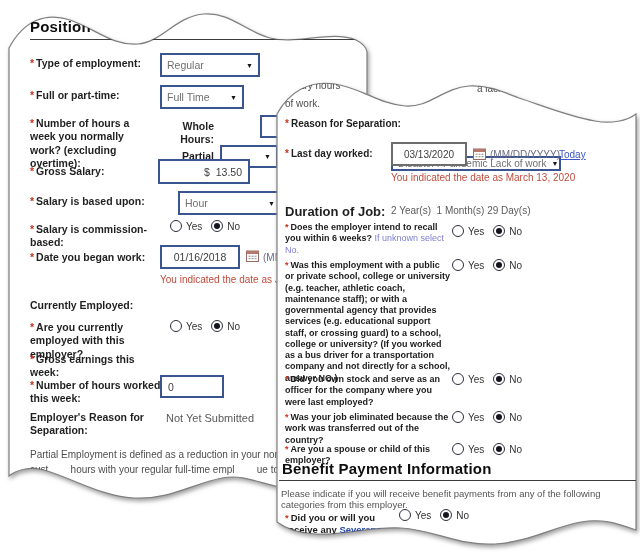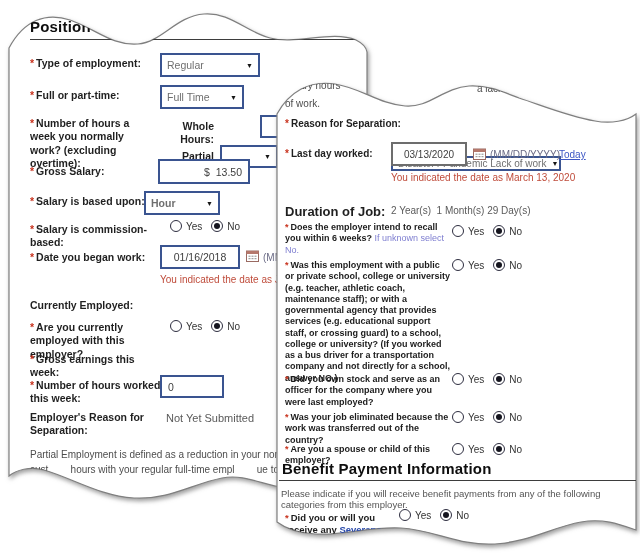--- a/index.html
+++ b/index.html
@@ -101,21 +101,21 @@
     </div>
 
     <div class="lbl" style="left:22px;top:157px;width:126px;">
       <span class="req">*</span><span>Gross Salary:</span>
     </div>
     <div class="input right" style="left:150px;top:151px;width:92px;height:25px;">$  13.50</div>
 
     <div class="lbl" style="left:22px;top:187px;width:140px;">
       <span class="req">*</span><span>Salary is based upon:</span>
     </div>
-    <div class="select" style="left:136px;top:183px;width:76px;height:24px;font-weight:bold;">
+    <div class="select" style="left:170px;top:183px;width:104px;height:24px;">
       <span>Hour</span>
       <span class="caret">▼</span>
     </div>
 
     <div class="lbl" style="left:22px;top:215px;width:150px;">
       <span class="req">*</span><span>Salary is commission-based:</span>
     </div>
     <div class="radio-group" style="left:162px;top:213px;">
       <span class="radio"></span>
       <span class="radio-text">Yes</span>

